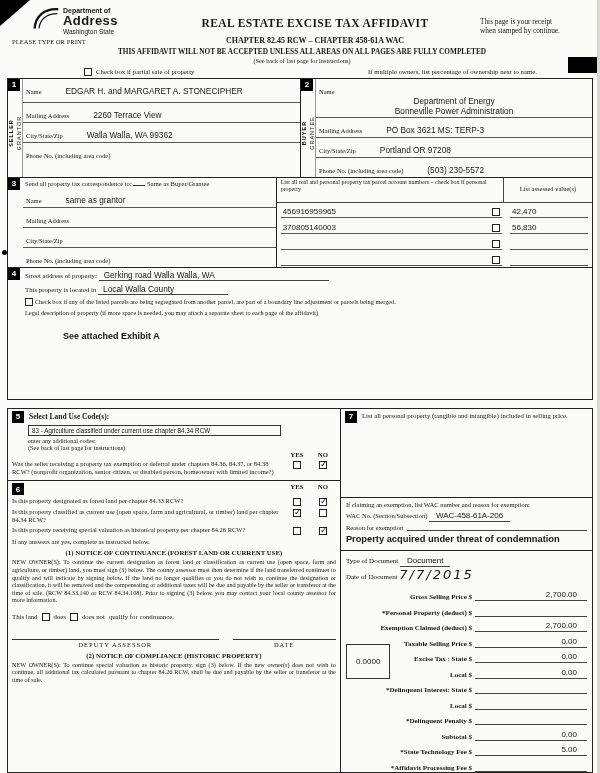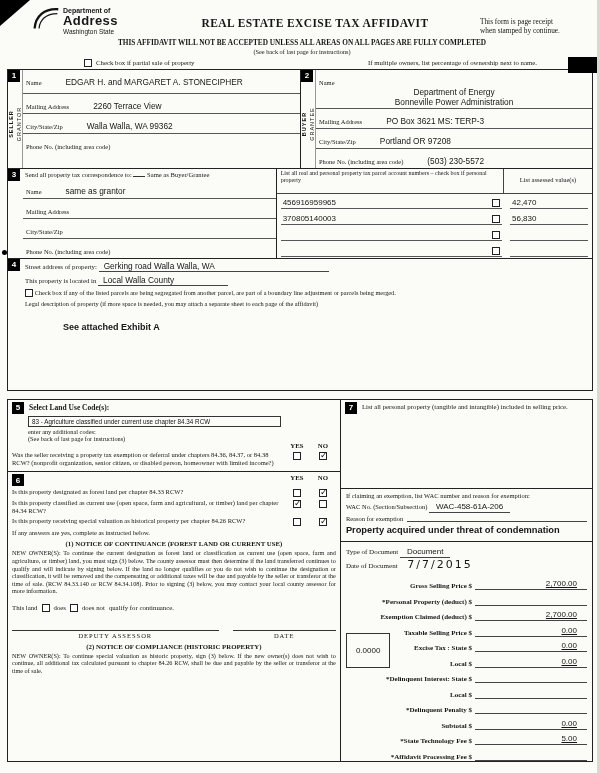--- a/index.html
+++ b/index.html
@@ -117,27 +117,27 @@
   .s7-ex { border-top:1px solid #222; padding:3px 5px 4px; }
   .tiny { font-size:6.5px; }
   .wac-row { font-size:6.5px; margin-top:3px; }
   .fillv { font-family:"Liberation Sans", sans-serif; font-size:8px; border-bottom:1px solid #444; padding:0 7px 1px; }
   .reason-row { display:flex; font-size:6.5px; margin-top:4px; }
   .reason-line { flex:1; border-bottom:1px solid #444; margin-left:4px; }
   .reason-val { font-family:"Liberation Sans", sans-serif; font-size:9.3px; font-weight:bold;
                 margin-top:3px; padding-bottom:2px; }
   .s7-doc { border-top:1px solid #222; padding:3px 5px 0; }
   .doc-line { font-size:7px; margin-top:2px; }
-  .hand { font-family:"DejaVu Sans", sans-serif; font-size:11px;
-          letter-spacing:2px; margin-left:8px; }
+  .hand { font-family:"DejaVu Sans", sans-serif; font-style:italic; font-size:13px;
+          letter-spacing:2px; margin-left:0; }
   .fees { padding:4px 5px 0; }
   .fee-row { display:flex; align-items:flex-end; justify-content:flex-end; height:15.5px; }
   .fee-label { font-size:7px; font-weight:bold; white-space:nowrap; }
   .fee-value { width:112px; border-bottom:1px solid #444; text-align:right;
-               font-family:"Liberation Sans", sans-serif; font-size:8px; margin-left:3px; padding:0 10px 1px 0;text-decoration:underline; }
+               font-family:"Liberation Sans", sans-serif; font-size:8px; margin-left:3px; padding:0 10px 1px 0; }
   .rate-box { border:1.5px solid #333; font-family:"Liberation Sans", sans-serif; font-size:8px;
               padding:12px 9px; margin-right:auto; }
 </style>
 </head>
 <body>
 
 <div class="page">
   <div class="corner"></div>
   <div class="blackbox"></div>
   <div class="scan-dot"></div>
@@ -155,23 +155,28 @@
         <span class="logo-text">
           <span class="logo-dept">Department of</span>
           <span class="logo-rev">Address</span>
           <span class="logo-wa">Washington State</span>
         </span>
       </div>
       <div class="title-wrap">
         <div class="title">REAL ESTATE EXCISE TAX AFFIDAVIT</div>
       </div>
       <div class="receipt">
-        <div>This form is page receipt</div>
+        <div>This page is your receipt</div>
         <div>when stamped by continue.</div>
       </div>
+    </div>
+    <div class="hdr-row2">
+      <div class="please">PLEASE TYPE OR PRINT</div>
+      <div class="chapter">CHAPTER 82.45 RCW – CHAPTER 458-61A WAC</div>
+      <div class="sp112"></div>
     </div>
     <div class="warning">THIS AFFIDAVIT WILL NOT BE ACCEPTED UNLESS ALL AREAS ON ALL PAGES ARE FULLY COMPLETED</div>
     <div class="seeback">(See back of last page for instructions)</div>
     <div class="partial-row">
       <div class="partial-left">
         <span class="cb"></span>
         <span>Check box if partial sale of property</span>
       </div>
       <div class="partial-right">If multiple owners, list percentage of ownership next to name.</div>
     </div>

